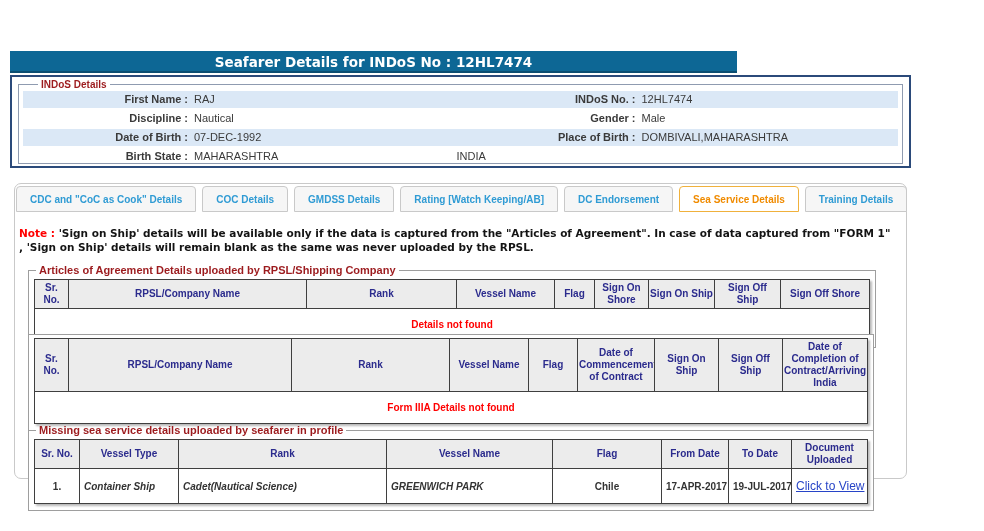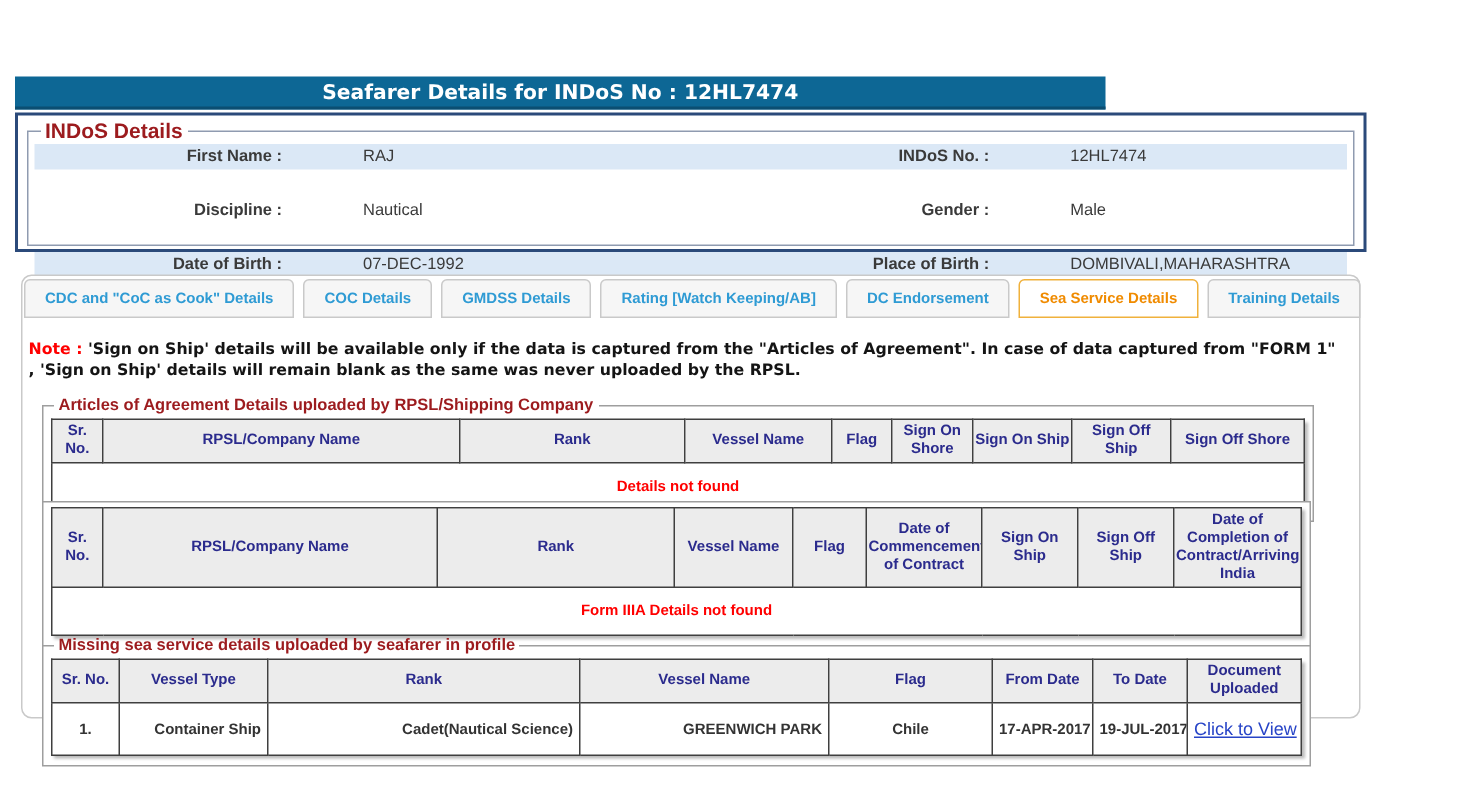--- a/index.html
+++ b/index.html
@@ -14,24 +14,24 @@
     text-align: center; line-height: 22px;
     font-family: "DejaVu Sans", sans-serif;
   }
 
   
   .indos-box {
     position: absolute; left: 10px; top: 75px; width: 901px; height: 93px;
     border: 2px solid #2b4a7a; background: #fff; padding: 2px 6px;
   }
   .indos-fieldset { border: 1px solid #8f9bb0; padding: 1px 4px 4px 4px; height: 100%; }
-  .indos-fieldset legend { font-size: 14px; font-weight: bold; color: #9c1b1e; padding: 0 3px; margin-left: 4px; }
+  .indos-fieldset legend { font-size: 10px; font-weight: bold; color: #9c1b1e; padding: 0 3px; margin-left: 15px; }
   .ind-row {
     display: grid; grid-template-columns: 165px 1fr 185px 1fr;
-    height: 17px; line-height: 17px; margin-bottom: 19px; font-size: 11px; gap: 48px;
+    height: 17px; line-height: 17px; margin-bottom: 2px; font-size: 11px;
   }
   .ind-row.odd { background: #dbe8f6; }
   .ind-row .lbl { font-weight: bold; text-align: right; color: #3a3a3a; white-space: nowrap; }
   .ind-row .val { padding-left: 6px; color: #3a3a3a; white-space: nowrap; }
 
   
   .main-panel {
     position: absolute; left: 14px; top: 183px; width: 893px; height: 296px;
     border: 1px solid #c9c9c9; border-radius: 7px; background: #fff;
   }
@@ -62,21 +62,21 @@
   }
   table.grid th {
     background: #ececec; color: #2b2b8d; font-weight: bold; font-size: 10px;
     border: 1px solid #3f3f3f; text-align: center; padding: 2px 1px; line-height: 1.2;
     overflow: hidden;
   }
   table.grid td { border: 1px solid #3f3f3f; font-size: 10px; padding: 10px 4px; }
   td.empty-msg { color: #ff0000; font-weight: bold; text-align: center; font-size: 11px; height: 16px; padding: 0; }
   td.cell { font-weight: bold; color: #333; white-space: nowrap; overflow: hidden; }
   td.c { text-align: center; }
-  td.l { text-align: right; }
+  td.l { text-align: left; font-style: italic; }
   .doc-link { color: #2744c7; text-decoration: underline; font-size: 12px; font-weight: normal; }
 </style>
 </head>
 <body>
 
 <div class="title-bar">Seafarer Details for INDoS No : 12HL7474</div>
 
 <div class="indos-box">
   <fieldset class="indos-fieldset">
     <legend>INDoS Details</legend>

